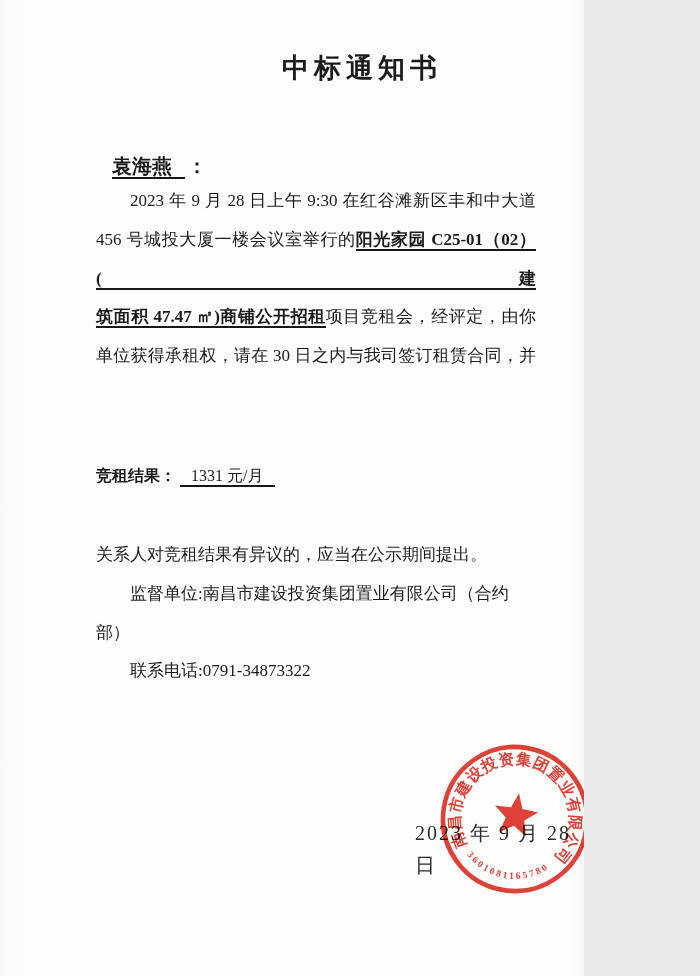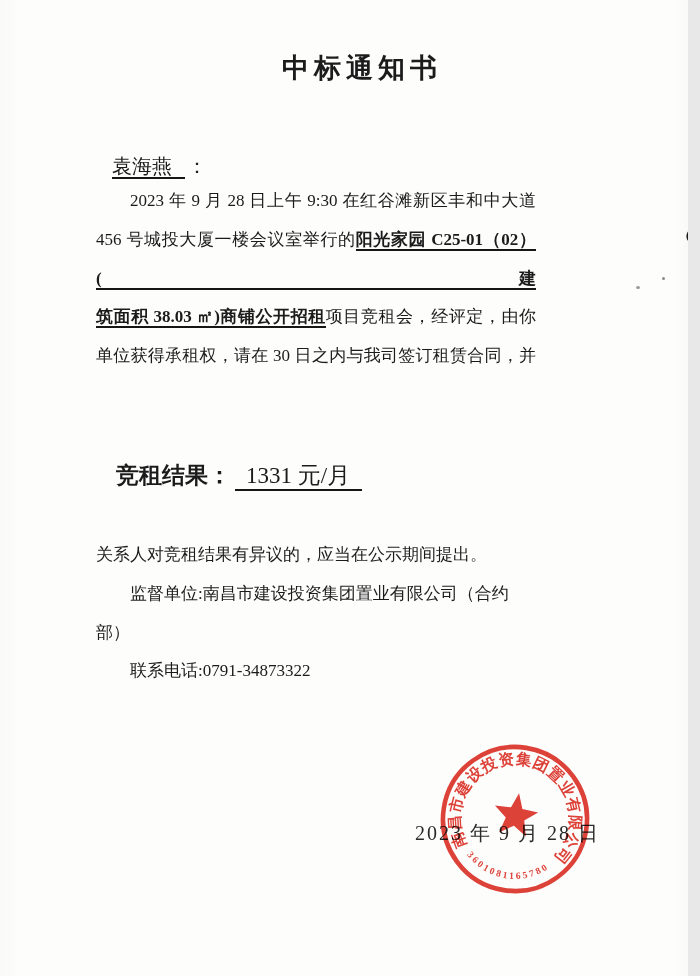--- a/index.html
+++ b/index.html
@@ -1,47 +1,47 @@
 <!DOCTYPE html>
 <html><head>
 <meta charset="utf-8">
 <style>
   html,body{margin:0;padding:0;}
   body{width:700px;height:976px;overflow:hidden;background:#e8e8e8;}
   .page{
-    position:relative;width:688px;height:976px;overflow:hidden;
+    position:relative;width:584px;height:976px;overflow:hidden;
     background:#fdfdfc;
     background-image:linear-gradient(90deg, rgba(0,0,0,.012) 0, rgba(0,0,0,0) 30px),
                      linear-gradient(270deg, rgba(0,0,0,.015) 0, rgba(0,0,0,0) 14px);
     font-family:"Liberation Serif","DejaVu Serif",serif;
     color:#1b1b1b;
   }
   .title{
     position:absolute;top:50px;left:12px;width:700px;
     text-align:center;font-size:27px;font-weight:bold;letter-spacing:5px;
   }
   .recipient{
     position:absolute;left:112px;top:151px;
-    font-size:20px;font-weight:normal;line-height:30px;
+    font-size:20px;font-weight:bold;line-height:30px;
   }
   .recipient .name{border-bottom:2.5px solid #161616;padding-right:13px;}
   .recipient .colon{margin-left:2px;}
   .para{
     position:absolute;left:96px;width:440px;
     font-size:17px;line-height:38.8px;
   }
   .para .line{min-height:38.8px;}
   .para .line.fill{text-align:justify;text-align-last:justify;}
   .indent{text-indent:2em;}
   .em{font-weight:bold;border-bottom:2px solid #161616;}
   #body-para{top:182px;}
   #notice-para{top:536px;}
   .result{
-    position:absolute;left:116px;top:458px;
-    font-size:23px;line-height:36px;
+    position:absolute;left:96px;top:458px;
+    font-size:16px;line-height:36px;
   }
   .result .label{font-weight:bold;}
   .result .value{border-bottom:2px solid #161616;padding:0 12px 1px 11px;margin-left:4px;}
   .issuer{
     position:absolute;left:255px;top:774px;
     font-size:20px;line-height:32px;letter-spacing:1px;color:#2a2a2a;
   }
   .issuer .issuer-name{margin-left:8px;}
   .date-line{
     position:absolute;left:415px;top:817px;
@@ -64,21 +64,21 @@
 
   <div class="title">中标通知书</div>
 
   <div class="recipient">
     <span class="name">袁海燕</span><span class="colon">：</span>
   </div>
 
   <div class="para" id="body-para">
     <div class="line fill indent">2023 年 9 月 28 日上午 9:30 在红谷滩新区丰和中大道</div>
     <div class="line fill"><span>456 号城投大厦一楼会议室举行的</span><span class="em">阳光家园 C25-01（02）(建</span></div>
-    <div class="line fill"><span class="em">筑面积 38.03 ㎡)商铺公开招租</span><span>项目竞租会，经评定，由你</span></div>
+    <div class="line fill"><span class="em">筑面积 47.47 ㎡)商铺公开招租</span><span>项目竞租会，经评定，由你</span></div>
     <div class="line fill">单位获得承租权，请在 30 日之内与我司签订租赁合同，并</div>
   </div>
 
   <div class="result">
     <span class="label">竞租结果：</span><span class="value">1331 元/月</span>
   </div>
 
   <div class="para" id="notice-para">
     <div class="line">关系人对竞租结果有异议的，应当在公示期间提出。</div>
     <div class="line indent">监督单位:南昌市建设投资集团置业有限公司（合约部）</div>

